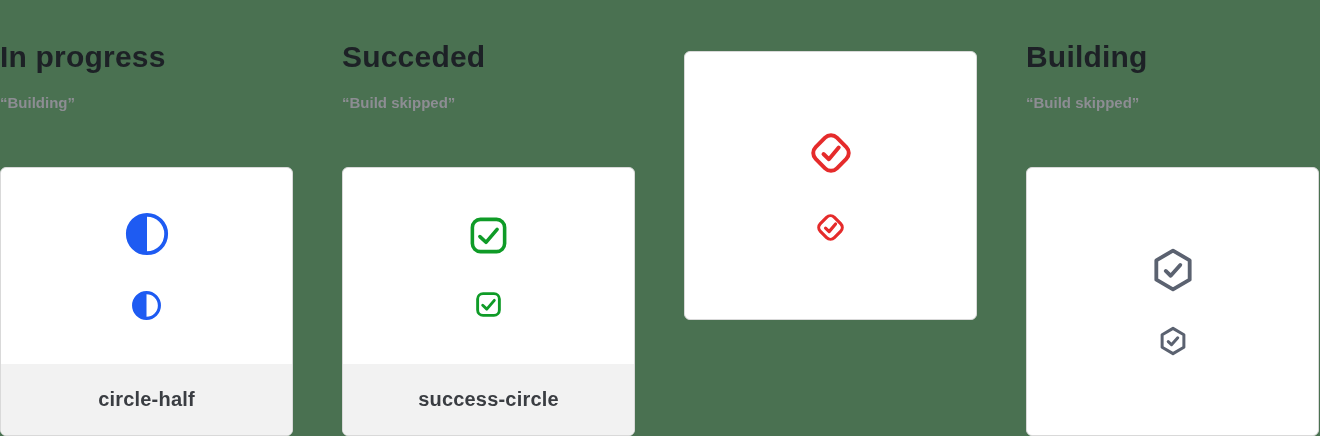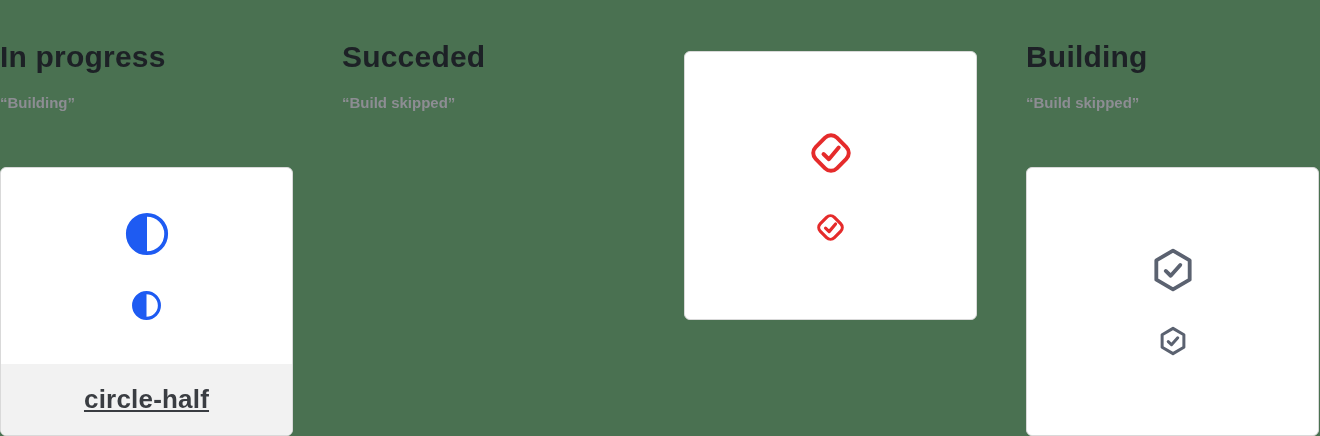--- a/index.html
+++ b/index.html
@@ -49,25 +49,24 @@
     gap: 33px;
   }
   .card-footer {
     height: 71px;
     background: #f2f2f2;
     display: flex;
     align-items: center;
     justify-content: center;
   }
   .footer-label {
-    font-size: 26px;
+    font-size: 20px;
     font-weight: 700;
     letter-spacing: 0.2px;
     color: #3a3d42;
-    text-decoration: underline;
   }
   .icon svg { display: block; }
   .icon { color: var(--c, #000); }
 </style>
 </head>
 <body style="background: rgb(74, 113, 81);">
 
 <div class="board">
 
   <div class="column">
@@ -90,20 +89,39 @@
       </div>
       <div class="card-footer">
         <span class="footer-label">circle-half</span>
       </div>
     </div>
   </div>
 
   <div class="column">
     <div class="col-title">Succeded</div>
     <div class="col-subtitle">“Build skipped”</div>
+    <div class="card" style="--c: #0f9b27;">
+      <div class="icon-area">
+        <span class="icon">
+          <svg width="43" height="43" viewBox="0 0 24 24">
+            <rect x="3" y="3" width="18" height="18" rx="4.5" fill="none" stroke="currentColor" stroke-width="2"></rect>
+            <polyline points="7.2 12.6 10.6 15.8 16.8 8.6" fill="none" stroke="currentColor" stroke-width="2" stroke-linecap="round" stroke-linejoin="round"></polyline>
+          </svg>
+        </span>
+        <span class="icon">
+          <svg width="29" height="29" viewBox="0 0 24 24">
+            <rect x="3" y="3" width="18" height="18" rx="4.5" fill="none" stroke="currentColor" stroke-width="2.4"></rect>
+            <polyline points="7.2 12.6 10.6 15.8 16.8 8.6" fill="none" stroke="currentColor" stroke-width="2.4" stroke-linecap="round" stroke-linejoin="round"></polyline>
+          </svg>
+        </span>
+      </div>
+      <div class="card-footer">
+        <span class="footer-label">success-circle</span>
+      </div>
+    </div>
   </div>
 
   <div class="column">
     <div class="card" style="--c: #e52b2b;">
       <div class="icon-area">
         <span class="icon">
           <svg width="50" height="50" viewBox="0 0 24 24">
             <g transform="rotate(45 12 12)">
               <rect x="4.8" y="4.8" width="14.4" height="14.4" rx="4" fill="none" stroke="currentColor" stroke-width="1.9"></rect>
             </g>

